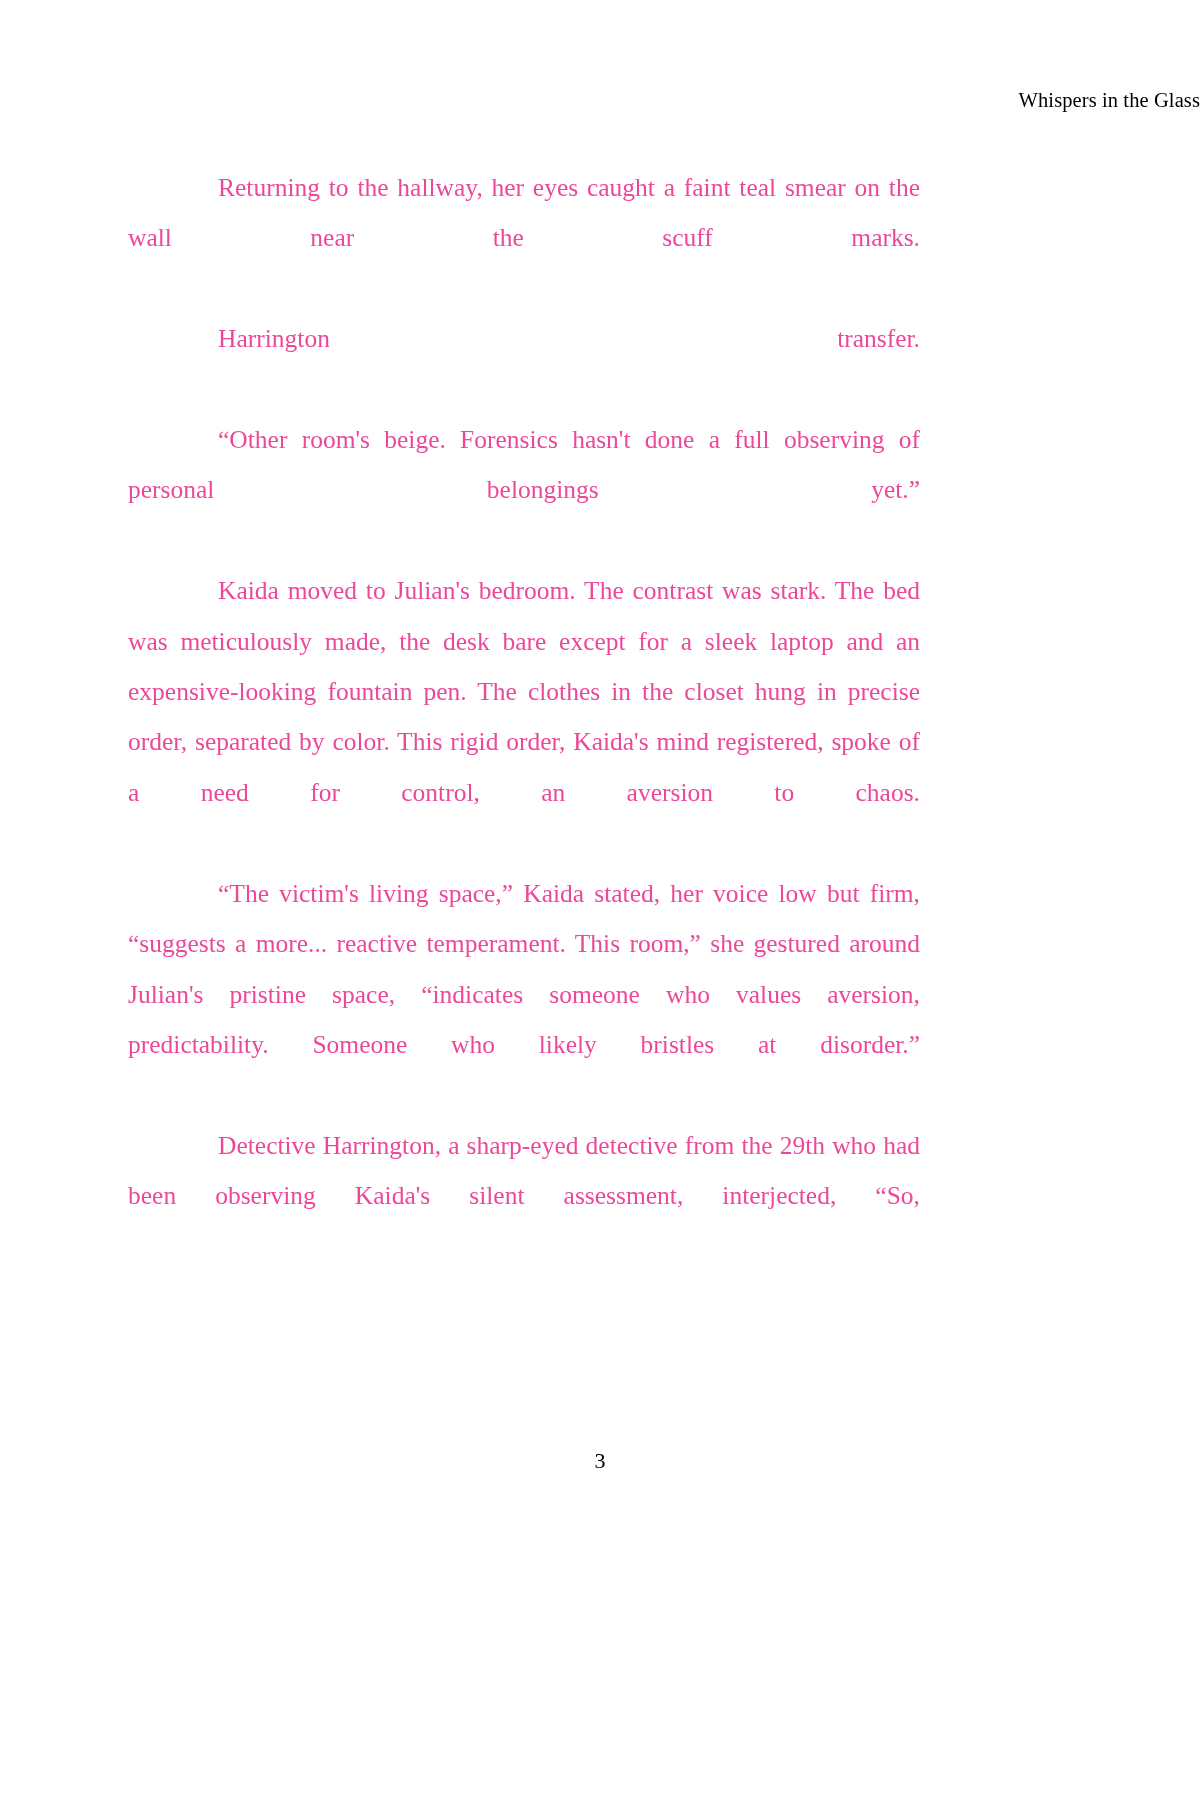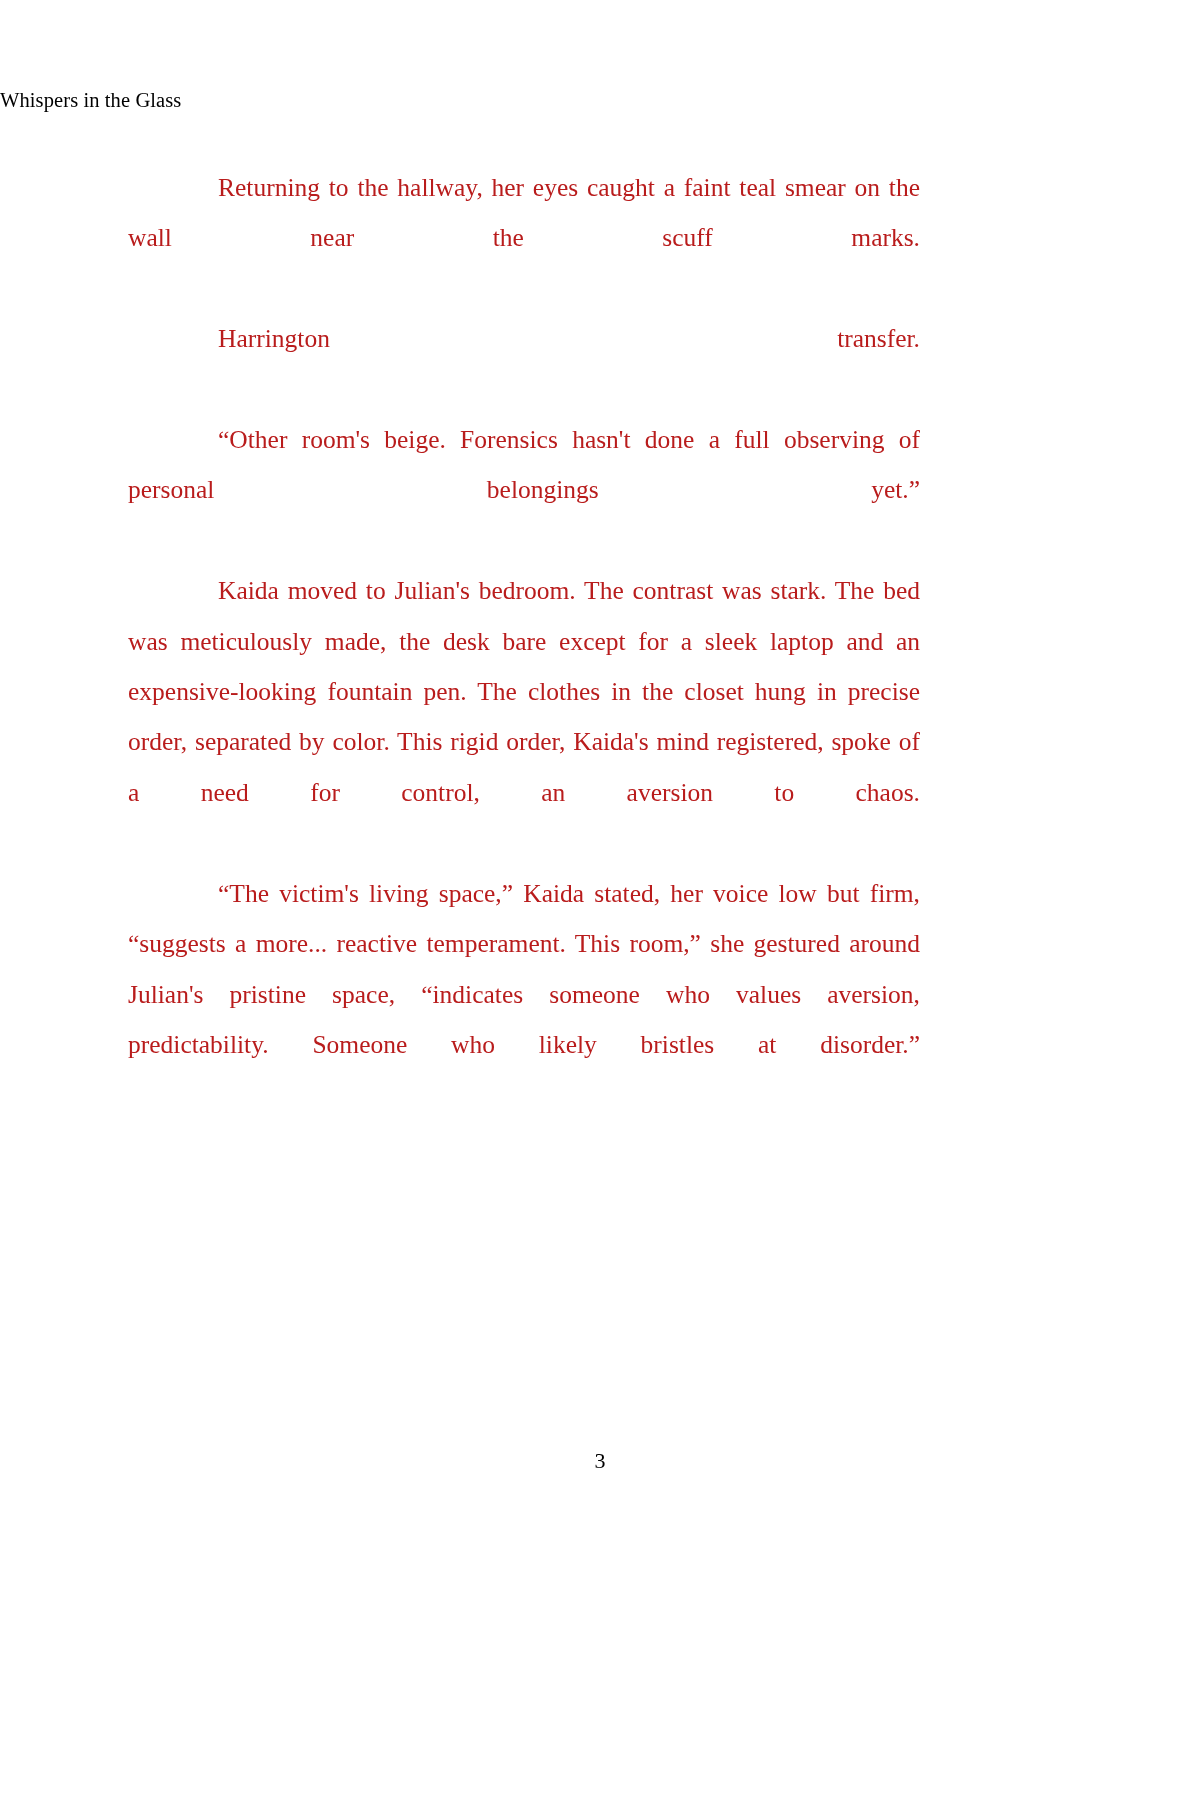--- a/index.html
+++ b/index.html
@@ -23,21 +23,21 @@
     width: 1200px;
     height: 1800px;
     background: #ffffff;
   }
 
   .running-head {
     position: absolute;
     left: 0;
     top: 88px;
     width: 1200px;
-    text-align: left;
+    text-align: right;
     font-size: 20.5px;
     letter-spacing: 0.1px;
     line-height: 1.2;
     color: #000;
   }
 
   .body-column {
     position: absolute;
     left: 128px;
     top: 163px;
@@ -47,21 +47,21 @@
   p.para {
     margin: 0 0 0 0;
     font-size: 25.5px;
     line-height: 50.4px;
     text-align: justify;
     text-justify: inter-word;
     text-indent: 90px;
     hyphens: none;
     -webkit-hyphens: none;
     word-spacing: 0px;
-    color: #b91c1c;
+    color: #ec4899;
   }
 
   
   p.para:after {
     content: "";
     display: inline-block;
     width: 100%;
   }
 
   .folio {
@@ -80,17 +80,18 @@
 <div class="page">
 
   <div class="running-head">Whispers in the Glass</div>
 
   <div class="body-column">
     <p class="para">Returning to the hallway, her eyes caught a faint teal smear on the wall near the scuff marks.</p>
     <p class="para">Harrington transfer.</p>
     <p class="para">“Other room's beige. Forensics hasn't done a full observing of personal belongings yet.”</p>
     <p class="para">Kaida moved to Julian's bedroom. The contrast was stark. The bed was meticulously made, the desk bare except for a sleek laptop and an expensive-looking fountain pen. The clothes in the closet hung in precise order, separated by color. This rigid order, Kaida's mind registered, spoke of a need for control, an aversion to chaos.</p>
     <p class="para">“The victim's living space,” Kaida stated, her voice low but firm, “suggests a more... reactive temperament. This room,” she gestured around Julian's pristine space, “indicates someone who values aversion, predictability. Someone who likely bristles at disorder.”</p>
+    <p class="para">Detective Harrington, a sharp-eyed detective from the 29th who had been observing Kaida's silent assessment, interjected, “So,</p>
   </div>
 
   <div class="folio">3</div>
 
 </div>
 
 </body></html>

